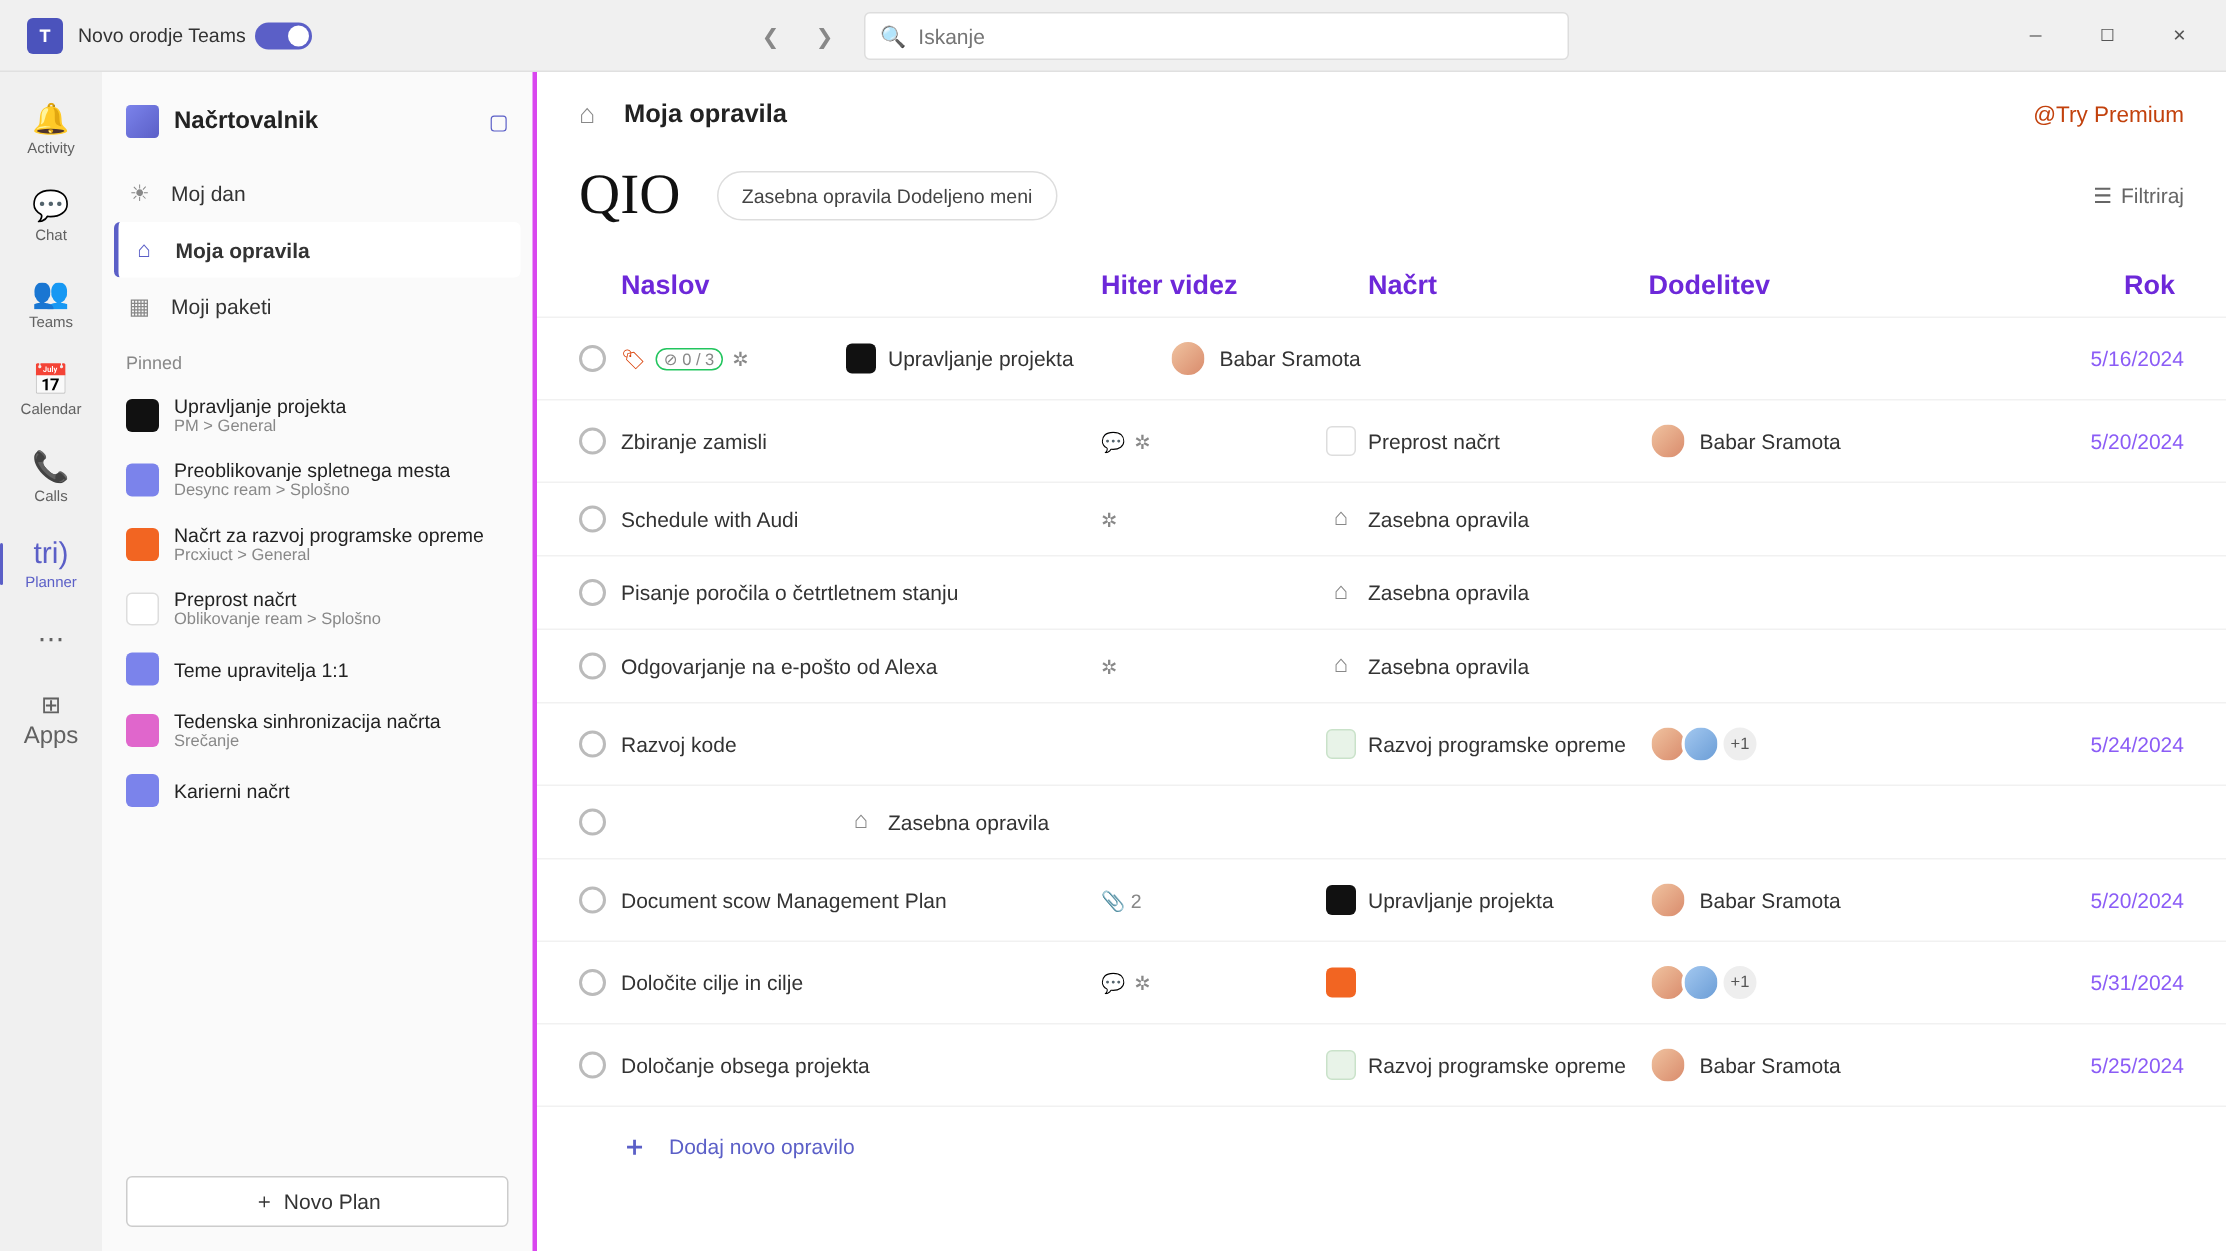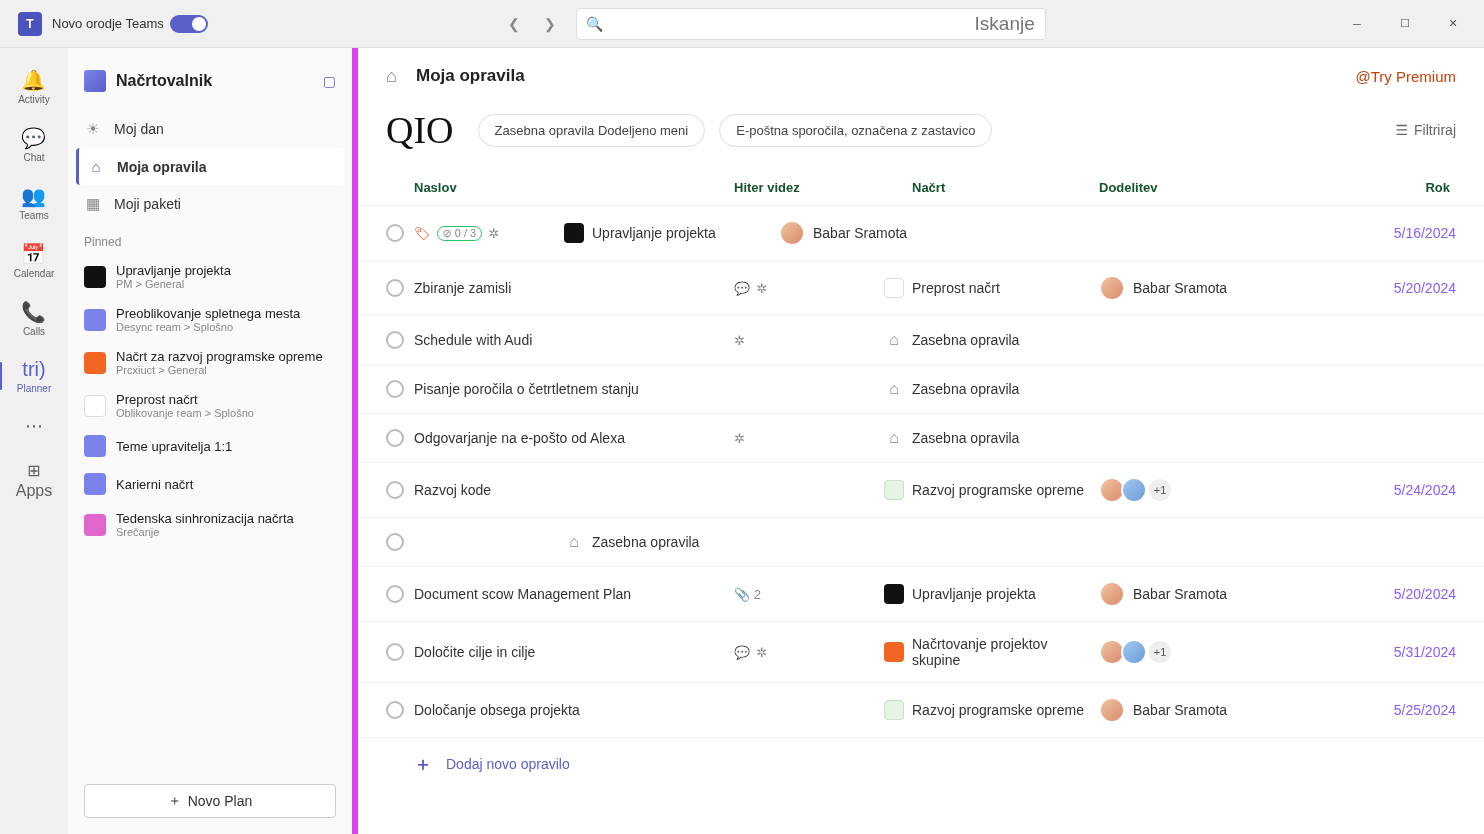--- a/index.html
+++ b/index.html
@@ -8,37 +8,37 @@
 
 .titlebar { height: 48px; background: #f0f0f0; display: flex; align-items: center; padding: 0 8px; border-bottom: 1px solid #e0e0e0; }
 .titlebar .app-icon { width: 24px; height: 24px; background: #4b53bc; border-radius: 4px; margin: 0 10px; display: flex; align-items: center; justify-content: center; color: #fff; font-size: 12px; font-weight: bold; }
 .titlebar .toggle-label { font-size: 13px; color: #333; margin-right: 6px; }
 .toggle { width: 38px; height: 18px; background: #5b5fc7; border-radius: 10px; position: relative; margin-right: 10px; }
 .toggle::after { content: ""; position: absolute; right: 2px; top: 2px; width: 14px; height: 14px; background: #fff; border-radius: 50%; }
 .nav-arrows { display: flex; gap: 4px; margin-left: 280px; }
 .nav-arrow { width: 32px; height: 32px; display: flex; align-items: center; justify-content: center; color: #888; font-size: 14px; cursor: pointer; }
 .searchbar { flex: 0 0 470px; height: 32px; background: #fff; border: 1px solid #ddd; border-radius: 4px; display: flex; align-items: center; padding: 0 10px; margin-left: 10px; }
 .searchbar .icon { color: #888; margin-right: 8px; font-size: 14px; }
-.searchbar input { border: none; outline: none; flex: 1; font-size: 19px; color: #000000; background: transparent; text-align: right; }
+.searchbar input { border: none; outline: none; flex: 1; font-size: 14px; color: #000000; background: transparent; }
 .win-controls { margin-left: auto; display: flex; gap: 2px; }
 .win-btn { width: 46px; height: 32px; display: flex; align-items: center; justify-content: center; color: #555; font-size: 11px; cursor: pointer; }
 
 
 .app { display: flex; height: calc(100% - 48px); }
 .rail { width: 68px; background: #f0f0f0; display: flex; flex-direction: column; align-items: center; padding-top: 10px; gap: 2px; }
 .rail-item { width: 100%; height: 56px; display: flex; flex-direction: column; align-items: center; justify-content: center; gap: 2px; cursor: pointer; color: #616161; position: relative; }
 .rail-item.active { color: #5b5fc7; }
 .rail-item.active::before { content: ""; position: absolute; left: 0; top: 14px; width: 2px; height: 28px; background: #5b5fc7; border-radius: 2px; }
 .rail-item .ri { font-size: 20px; }
 .rail-item .lbl { font-size: 10px; }
 .rail-spacer-dots { width: 100%; height: 40px; display: flex; align-items: center; justify-content: center; color: #616161; font-size: 18px; cursor: pointer; }
 .rail-apps { margin-top: 4px; width: 100%; height: 56px; display: flex; flex-direction: column; align-items: center; justify-content: center; gap: 2px; cursor: pointer; color: #616161; }
 
 
-.sidebar { width: 290px; background: #fafafa; border-right: 6px solid #d946ef; display: flex; flex-direction: column; padding-top: 14px; }
+.sidebar { width: 290px; background: #fafafa; border-right: 3px solid #d946ef; display: flex; flex-direction: column; padding-top: 14px; }
 .sb-header { display: flex; align-items: center; padding: 8px 16px 18px; gap: 10px; }
 .planner-logo { width: 22px; height: 22px; background: linear-gradient(135deg, #7b83eb 0%, #5b5fc7 100%); border-radius: 3px; }
 .sb-title { font-size: 16px; font-weight: 600; color: #222; flex: 1; }
 .sb-pop { color: #5b5fc7; font-size: 14px; cursor: pointer; }
 .sb-item { display: flex; align-items: center; padding: 10px 16px; gap: 12px; cursor: pointer; font-size: 14px; color: #333; }
 .sb-item.active { background: #fff; font-weight: 600; border-radius: 4px; margin: 0 8px; padding: 10px 8px; border-left: 3px solid #5b5fc7; }
 .sb-item .sbi { width: 18px; text-align: center; color: #888; font-size: 15px; }
 .sb-item.active .sbi { color: #5b5fc7; }
 .sb-section { font-size: 12px; color: #888; padding: 12px 16px 6px; }
 .pin-item { display: flex; align-items: center; padding: 8px 16px; gap: 10px; cursor: pointer; }
@@ -55,21 +55,21 @@
 .mh-icon { width: 20px; height: 20px; color: #888; font-size: 18px; }
 .mh-title { font-size: 17px; font-weight: 600; color: #222; flex: 1; }
 .mh-premium { font-size: 15px; color: #c2410c; cursor: pointer; }
 
 .main-filters { display: flex; align-items: center; padding: 14px 28px 18px; gap: 14px; }
 .qio { font-size: 38px; font-family: Georgia, serif; color: #111; margin-right: 10px; }
 .pill { padding: 8px 16px; border: 1px solid #ddd; border-radius: 18px; font-size: 13px; color: #444; cursor: pointer; background: #fff; }
 .filter-right { margin-left: auto; display: flex; align-items: center; gap: 6px; color: #666; font-size: 14px; cursor: pointer; }
 
 
-.thead { display: flex; padding: 10px 28px 10px 56px; font-size: 13px; color: #14532d; font-weight: 600; }
+.thead { display: flex; padding: 10px 28px 10px 56px; font-size: 18px; color: #6d28d9; font-weight: 600; }
 .col-title { flex: 0 0 320px; }
 .col-quick { flex: 0 0 150px; }
 .col-plan { flex: 0 0 215px; padding-left: 28px; }
 .col-assign { flex: 0 0 190px; }
 .col-due { flex: 1; text-align: right; padding-right: 6px; }
 
 .trow { display: flex; align-items: center; padding: 14px 28px 14px 28px; border-top: 1px solid #f1f1f1; font-size: 14px; color: #333; }
 .trow .radio { width: 18px; height: 18px; border: 2px solid #bbb; border-radius: 50%; margin-right: 10px; cursor: pointer; }
 .trow .tt { flex: 0 0 320px; padding-right: 10px; }
 .trow .quick { flex: 0 0 150px; display: flex; align-items: center; gap: 6px; color: #888; font-size: 13px; }
@@ -198,51 +198,50 @@
             <div class="pt2">Oblikovanje ream &gt; Splošno</div>
           </div>
         </div>
         <div class="pin-item">
           <div class="pin-icon" style="background:#7b83eb;"></div>
     <div class="pin-text">
             <div class="pt1">Teme upravitelja 1:1</div>
           </div>
         </div>
         <div class="pin-item">
-          <div class="pin-icon" style="background:#7b83eb;"></div>
-    <div class="pin-text">
-            <div class="pt1">Karierni načrt</div>
-          </div>
-        </div>
-        <div class="pin-item">
           <div class="pin-icon" style="background:#e066cc;"></div>
     <div class="pin-text">
             <div class="pt1">Tedenska sinhronizacija načrta</div>
             <div class="pt2">Srečanje</div>
+          </div>
+        </div>
+        <div class="pin-item">
+          <div class="pin-icon" style="background:#7b83eb;"></div>
+    <div class="pin-text">
+            <div class="pt1">Karierni načrt</div>
           </div>
         </div>
       </div>
     <div class="sb-footer">
       <div class="new-plan">
           <span>＋</span>
           <span>Novo Plan</span>
         </div>
     </div>
   </div>
 
   <div class="main">
     <div class="main-header">
       <span class="mh-icon">⌂</span>
       <span class="mh-title">Moja opravila</span>
       <span class="mh-premium">@Try Premium</span>
     </div>
     <div class="main-filters">
       <span class="qio">QIO</span>
       <div class="pill">Zasebna opravila Dodeljeno meni</div>
-      <div class="pill">E-poštna sporočila, označena z zastavico</div>
       <div class="filter-right">
         <span>☰</span>
         <span>Filtriraj</span>
       </div>
     </div>
     <div class="thead">
       <div class="col-title">Naslov</div>
       <div class="col-quick">Hiter videz</div>
       <div class="col-plan">Načrt</div>
       <div class="col-assign">Dodelitev</div>
@@ -363,21 +362,20 @@
         </div>
         <div class="trow">
     <div class="radio"></div>
     <div class="tt">Določite cilje in cilje</div>
     <div class="quick">
             <span class="qicon">💬</span>
             <span class="qicon">✲</span>
           </div>
     <div class="plan">
             <span class="plan-icon pi-orange"></span>
-            <span>Načrtovanje projektov skupine</span>
           </div>
     <div class="assign">
             <div class="avatar "></div>
             <div class="avatar a2"></div>
             <div class="more-count">+1</div>
           </div>
     <div class="due">5/31/2024</div>
         </div>
         <div class="trow">
     <div class="radio"></div>

